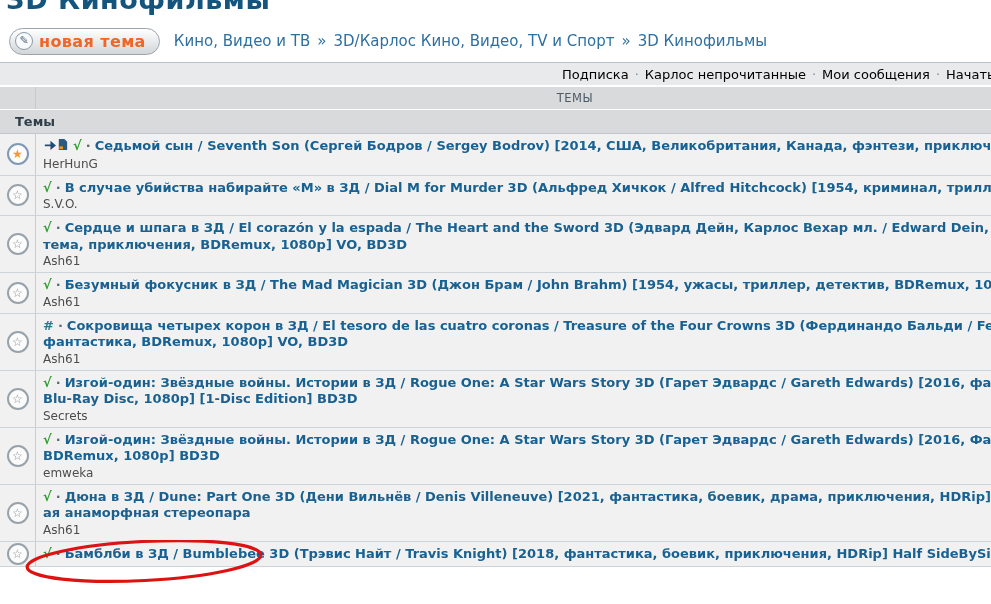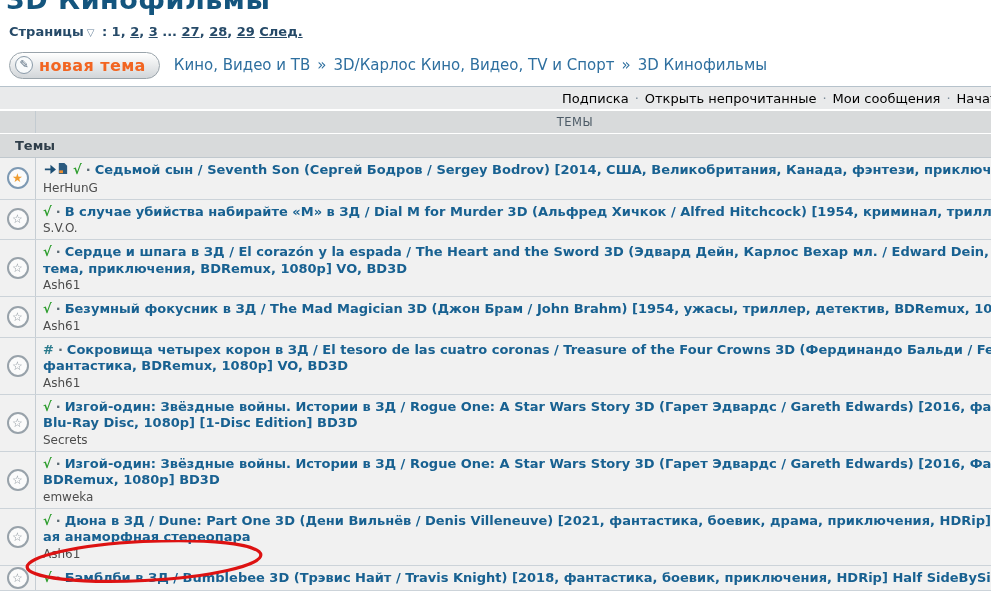--- a/index.html
+++ b/index.html
@@ -67,37 +67,32 @@
 </style>
 </head>
 <body>
 
 <div class="page">
 
   <div class="title-clip">
     <h1 class="page-title">3D Кинофильмы</h1>
   </div>
 
-  <div class="pagination">
-    <span>Страницы</span><span class="pag-tri">▽</span>
-    <span>:</span>
-    <span id="pag-items"><span class="pag-cur">1</span><span>, </span><a class="pag-link">2</a><span>, </span><a class="pag-link">3</a><span> ... </span><a class="pag-link">27</a><span>, </span><a class="pag-link">28</a><span>, </span><a class="pag-link">29</a><span>  </span><a class="pag-link">След.</a></span>
-  </div>
 
 
   <div class="toolbar">
     <button class="new-topic">
       <span class="nt-icon">✎</span>
       <span class="nt-label">новая тема</span>
     </button>
     <div class="breadcrumb" id="breadcrumb"><a>Кино, Видео и ТВ</a><span class="crumb-sep">»</span><a>3D/Карлос Кино, Видео, TV и Спорт</a><span class="crumb-sep">»</span><a>3D Кинофильмы</a></div>
   </div>
 
   <div class="board">
-    <div class="quicklinks" id="quicklinks"><a>Подписка</a><span class="ql-sep">·</span><a>Открыть непрочитанные</a><span class="ql-sep">·</span><a>Мои сообщения</a><span class="ql-sep">·</span><a>Начатые</a></div>
+    <div class="quicklinks" id="quicklinks"><a>Подписка</a><span class="ql-sep">·</span><a>Карлос непрочитанные</a><span class="ql-sep">·</span><a>Мои сообщения</a><span class="ql-sep">·</span><a>Начатые</a></div>
     <div class="temy-caps">
       <span>ТЕМЫ</span>
     </div>
     <div class="temy-col">
       <span>Темы</span>
     </div>
     <div id="topics">
         <div class="topic-row">
     <div class="icon-cell">
       <span class="star-circle unread">

